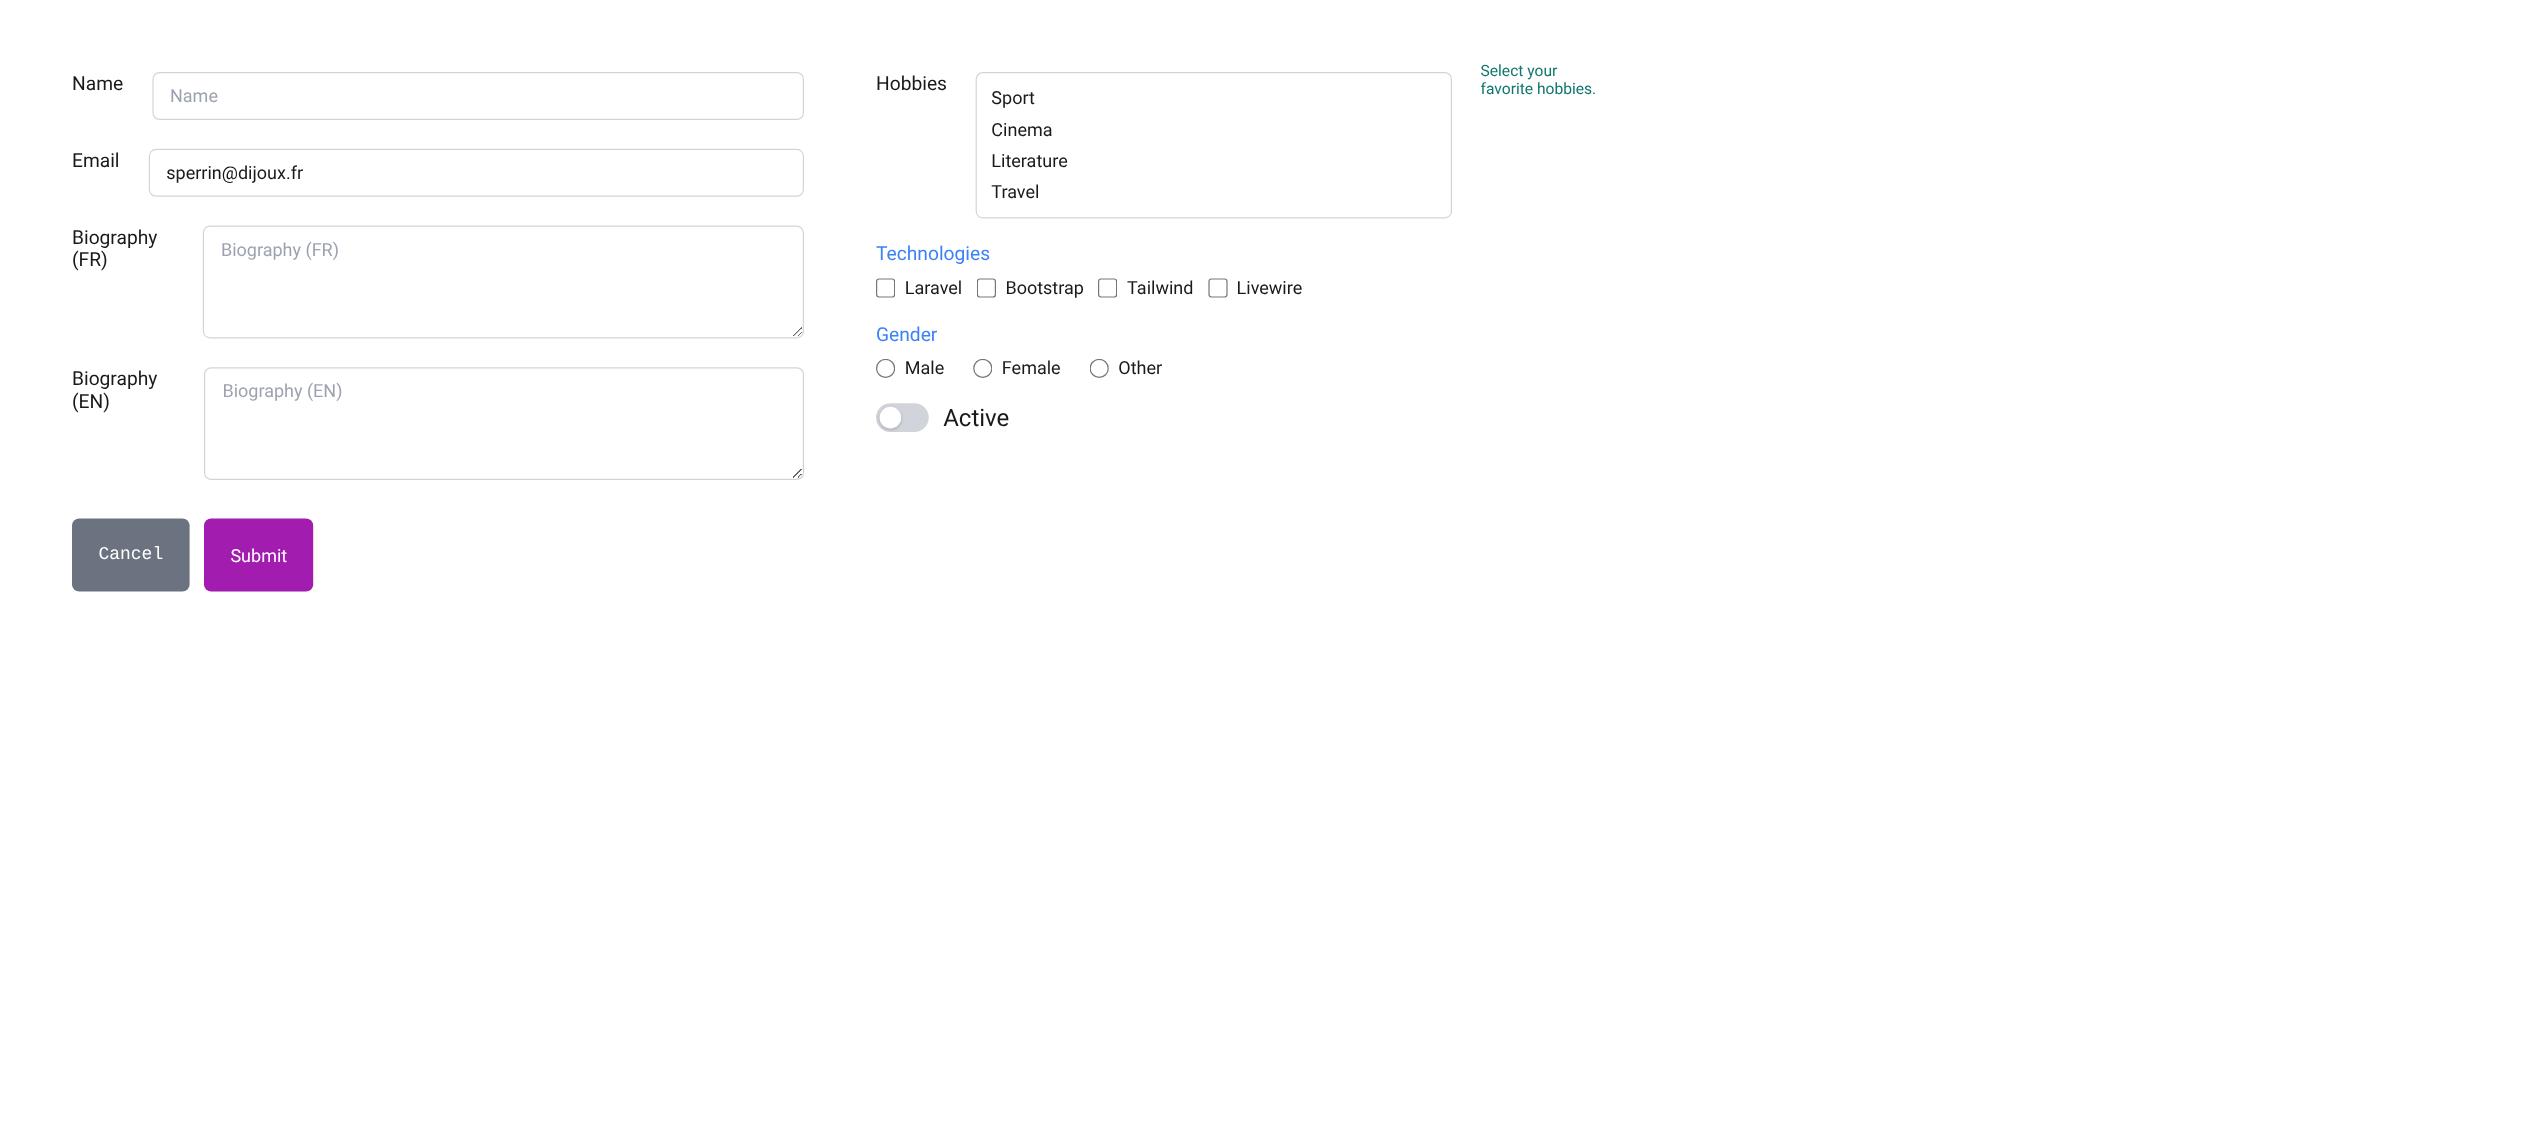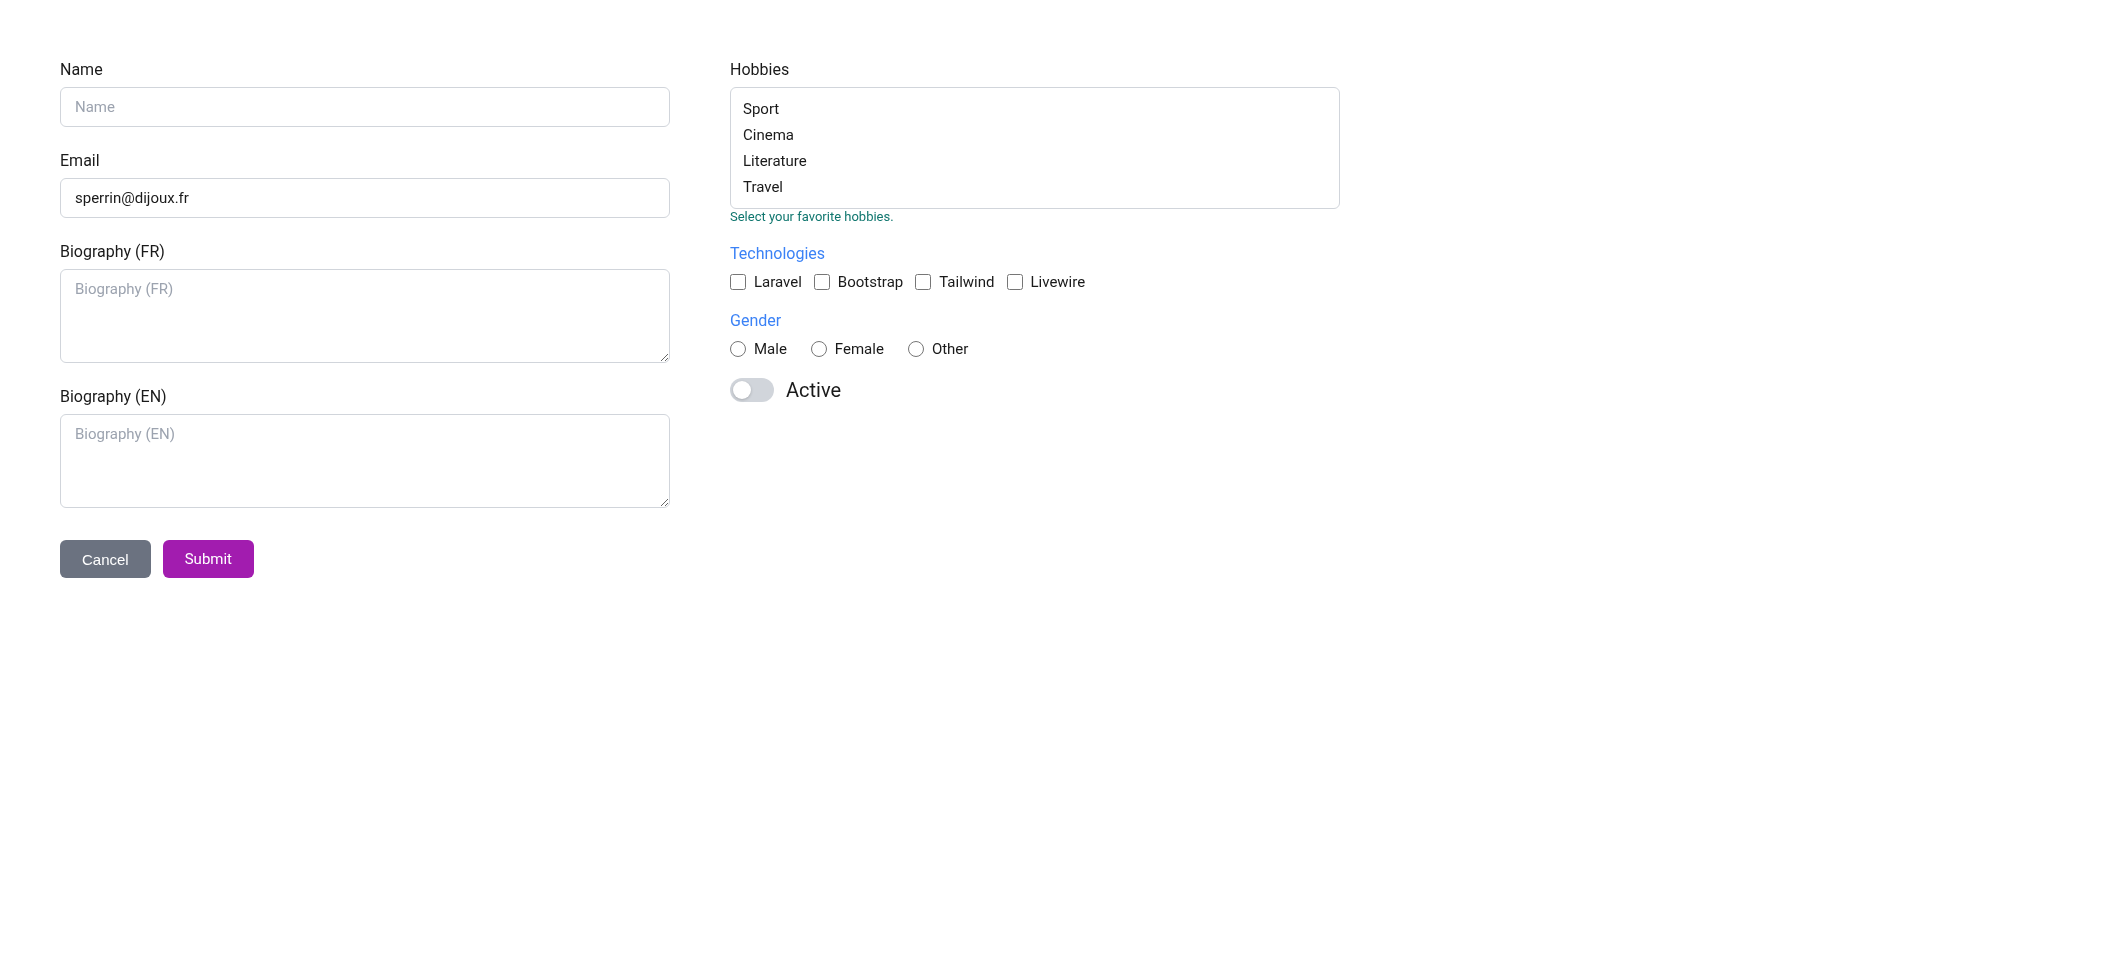--- a/index.html
+++ b/index.html
@@ -33,22 +33,21 @@
     .right-column {
       flex: 1;
       max-width: 680px;
       display: flex;
       flex-direction: column;
       gap: 20px;
     }
 
     .field-group {
       display: flex;
-      flex-direction: column;
-      gap: 8px;
+      gap: 24px;
     }
 
     .field-label {
       font-size: 16px;
       color: #1a1a1a;
       font-weight: 400;
     }
 
     .text-input {
       width: 100%;
@@ -70,28 +69,28 @@
       min-height: 90px;
     }
 
     .button-row {
       display: flex;
       gap: 12px;
       margin-top: 8px;
     }
 
     .btn-cancel {
-      padding: 10px 22px;
+      padding: 22px 22px;
       background: #6b7280;
       color: #ffffff;
       border: none;
       border-radius: 6px;
       font-size: 15px;
       cursor: pointer;
-      font-family: Liberation Sans, sans-serif;
+      font-family: Liberation Mono, monospace;
     }
 
     .btn-submit {
       padding: 10px 22px;
       background: #a21caf;
       color: #ffffff;
       border: none;
       border-radius: 6px;
       font-size: 15px;
       cursor: pointer;

